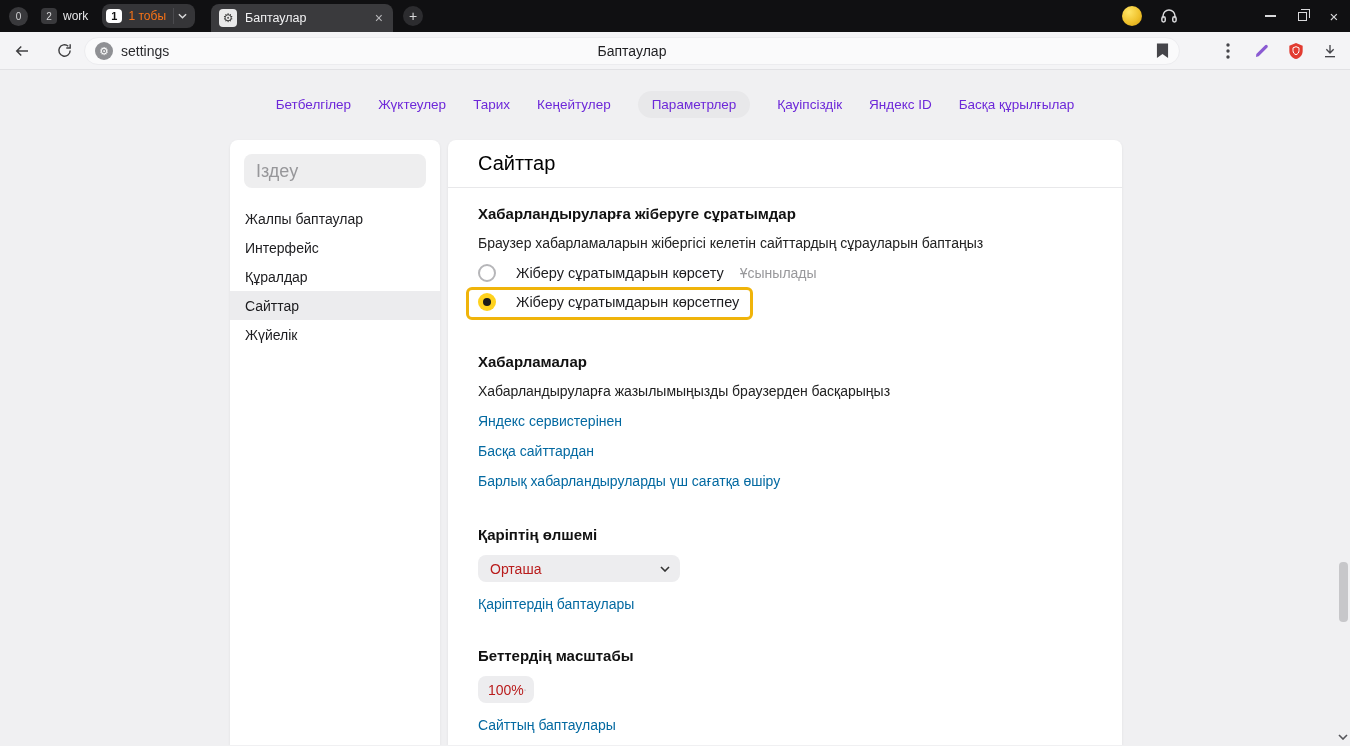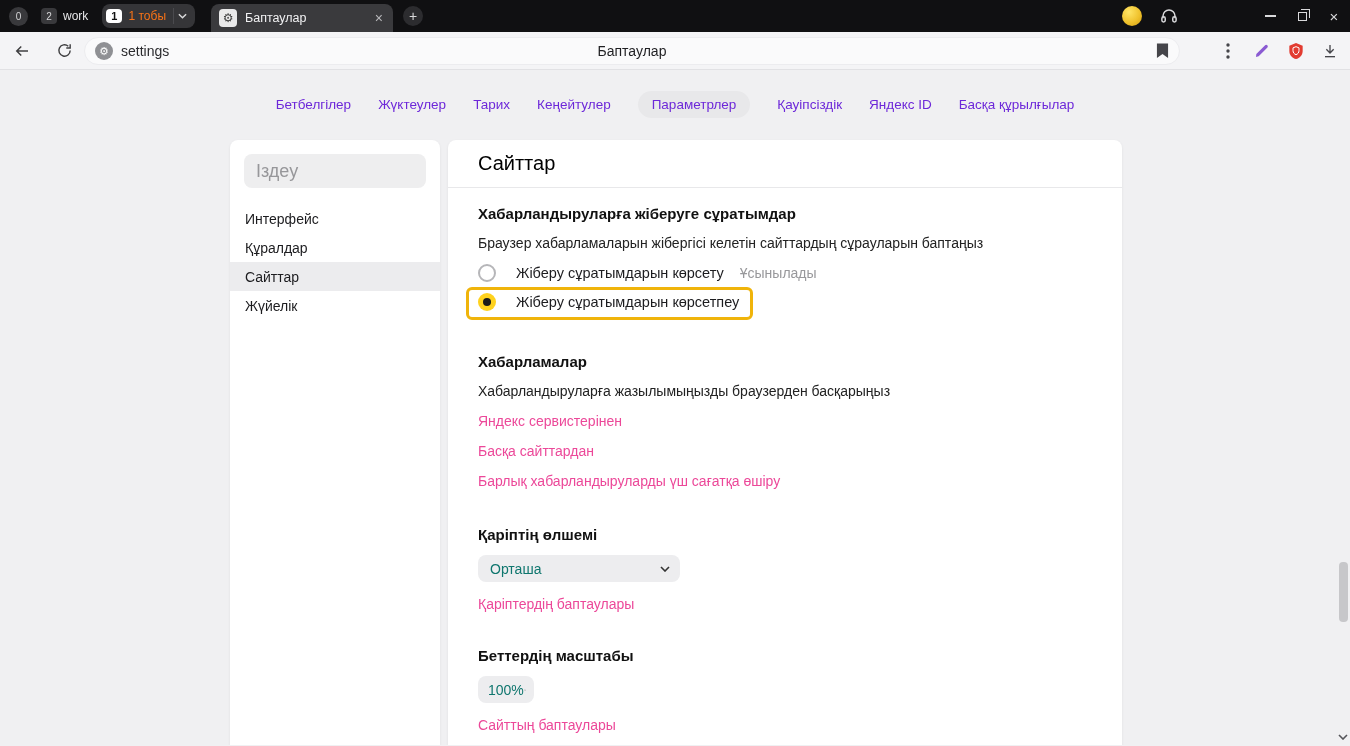--- a/index.html
+++ b/index.html
@@ -86,25 +86,25 @@
   .desc { font-size:14px; color:#222; margin-top:13px; }
   .radio-row { display:flex; align-items:center; margin-top:13px; cursor:pointer; }
   .radio { width:18px; height:18px; border-radius:50%; border:2px solid #b6b6b9; background:#fff; flex:none; }
   .radio.sel { border:none; background:#ffd21e; display:flex; align-items:center; justify-content:center; }
   .radio.sel i { width:8px; height:8px; border-radius:50%; background:#1a1a1a; }
   .radio-label { font-size:14.5px; color:#1c1c1f; margin-left:20px; white-space:nowrap; }
   .radio-hint { font-size:14px; color:#98989b; margin-left:16px; }
   .hl-box { display:inline-block; border:3px solid #f0b40a; border-radius:6px;
     padding:3px 11px 6px 9px; margin:5px 0 0 -12px; }
   .hl-box .radio-row { margin-top:0; }
-  .link { display:block; font-size:14px; color:#ec4899; margin-top:14px; text-decoration:none;
+  .link { display:block; font-size:14px; color:#0369a1; margin-top:14px; text-decoration:none;
     cursor:pointer; width:fit-content; }
   .select { margin-top:12px; width:202px; height:27px; background:#ededef; border-radius:8px;
     display:flex; align-items:center; justify-content:space-between; padding:0 10px 0 12px;
-    font-size:14px; color:#0f766e; cursor:pointer; }
+    font-size:14px; color:#b91c1c; cursor:pointer; }
   .select.small { width:56px; padding:0 8px 0 10px; }
 
   .scrollbar { position:absolute; right:0; top:0; width:14px; height:100%; }
   .sb-thumb { position:absolute; right:2px; top:492px; width:9px; height:60px; border-radius:4px;
     background:#c7c7ca; cursor:pointer; }
   .sb-down { position:absolute; right:1px; bottom:2px; width:12px; height:12px; display:flex;
     align-items:center; justify-content:center; cursor:pointer; }
 </style>
 </head>
 <body>
@@ -219,20 +219,21 @@
     <div class="navtab active">Параметрлер</div>
     <div class="navtab">Қауіпсіздік</div>
     <div class="navtab">Яндекс ID</div>
     <div class="navtab">Басқа құрылғылар</div>
   </div>
 
   <div class="sidebar">
     <div class="search-wrap">
       <input type="text" placeholder="Іздеу" style="">
     </div>
+    <div class="side-item">Жалпы баптаулар</div>
     <div class="side-item">Интерфейс</div>
     <div class="side-item">Құралдар</div>
     <div class="side-item active">Сайттар</div>
     <div class="side-item">Жүйелік</div>
   </div>
 
   <div class="main">
     <div class="main-header">Сайттар</div>
     <div class="main-body">
 

